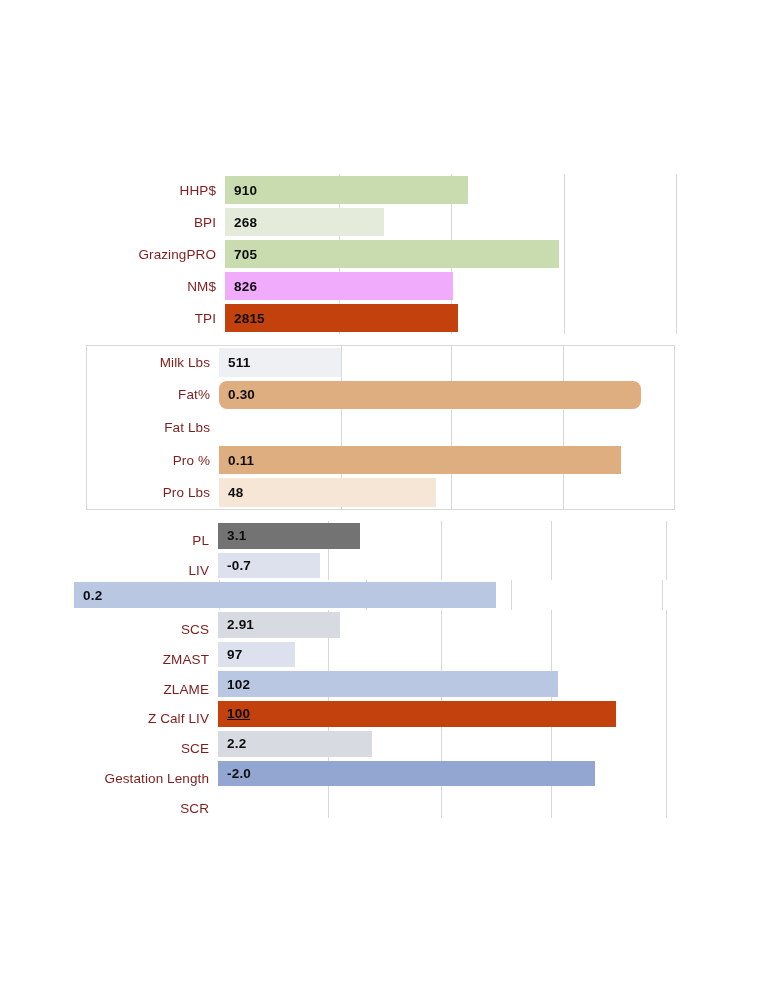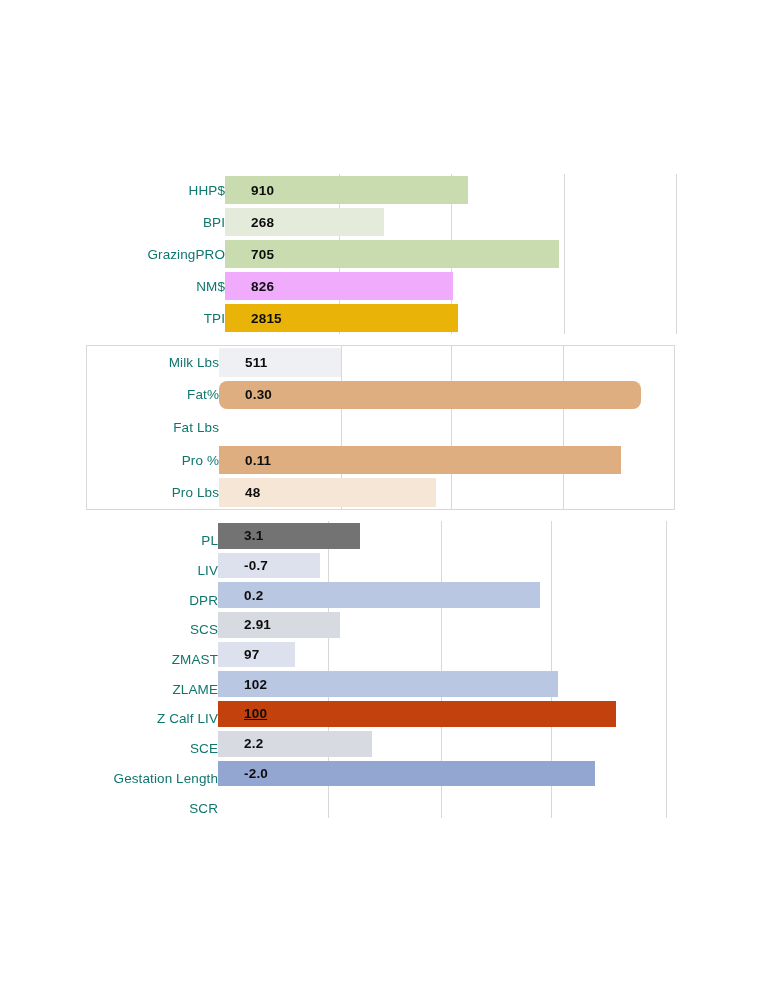--- a/index.html
+++ b/index.html
@@ -30,22 +30,23 @@
     display: flex;
     align-items: stretch;
     width: 100%;
   }
 
   .row-label {
     flex: 0 0 auto;
     display: flex;
     align-items: center;
     justify-content: flex-end;
+    padding-right: 9px;
     font-size: 13.5px;
-    color: #0f766e;
+    color: #7f1d1d;
     letter-spacing: 0.1px;
     white-space: nowrap;
   }
 
   .plot {
     position: relative;
     flex: 1 1 auto;
     overflow: hidden;
   }
 
@@ -63,21 +64,21 @@
     top: 2px;
     bottom: 2px;
     display: flex;
     align-items: center;
   }
 
   .bar-value {
     font-size: 13.5px;
     font-weight: bold;
     color: #0d0d0d;
-    padding-left: 26px;
+    padding-left: 9px;
     white-space: nowrap;
     letter-spacing: 0.2px;
   }
 
   
   .framed {
     border: 1px solid #d8d8d8;
   }
 
   
@@ -147,21 +148,21 @@
           </div>
         </div>
       </div>
       <div class="row">
         <div class="row-label">TPI</div>
         <div class="plot">
           <div class="gridline" style="left: 24.6%;"></div>
           <div class="gridline" style="left: 49%;"></div>
           <div class="gridline" style="left: 73.4%;"></div>
           <div class="gridline" style="left: 97.6%;"></div>
-          <div class="bar" style="width: 50.5%; background: #eab308;">
+          <div class="bar" style="width: 50.5%; background: #c2410c;">
             <span class="bar-value">2815</span>
           </div>
         </div>
       </div>
     </div>
 
   <div class="panel framed" id="panel-orange">
       <div class="row">
         <div class="row-label">Milk Lbs</div>
         <div class="plot">
@@ -235,21 +236,20 @@
           <div class="gridline" style="left: 23.9%;"></div>
           <div class="gridline" style="left: 48.2%;"></div>
           <div class="gridline" style="left: 72.1%;"></div>
           <div class="gridline" style="left: 97%;"></div>
           <div class="bar" style="width: 22.1%; background: rgb(221, 225, 238);">
             <span class="bar-value">-0.7</span>
           </div>
         </div>
       </div>
       <div class="row">
-        <div class="row-label">DPR</div>
         <div class="plot">
           <div class="gridline" style="left: 23.9%;"></div>
           <div class="gridline" style="left: 48.2%;"></div>
           <div class="gridline" style="left: 72.1%;"></div>
           <div class="gridline" style="left: 97%;"></div>
           <div class="bar" style="width: 69.6%; background: rgb(186, 199, 226);">
             <span class="bar-value">0.2</span>
           </div>
         </div>
       </div>

